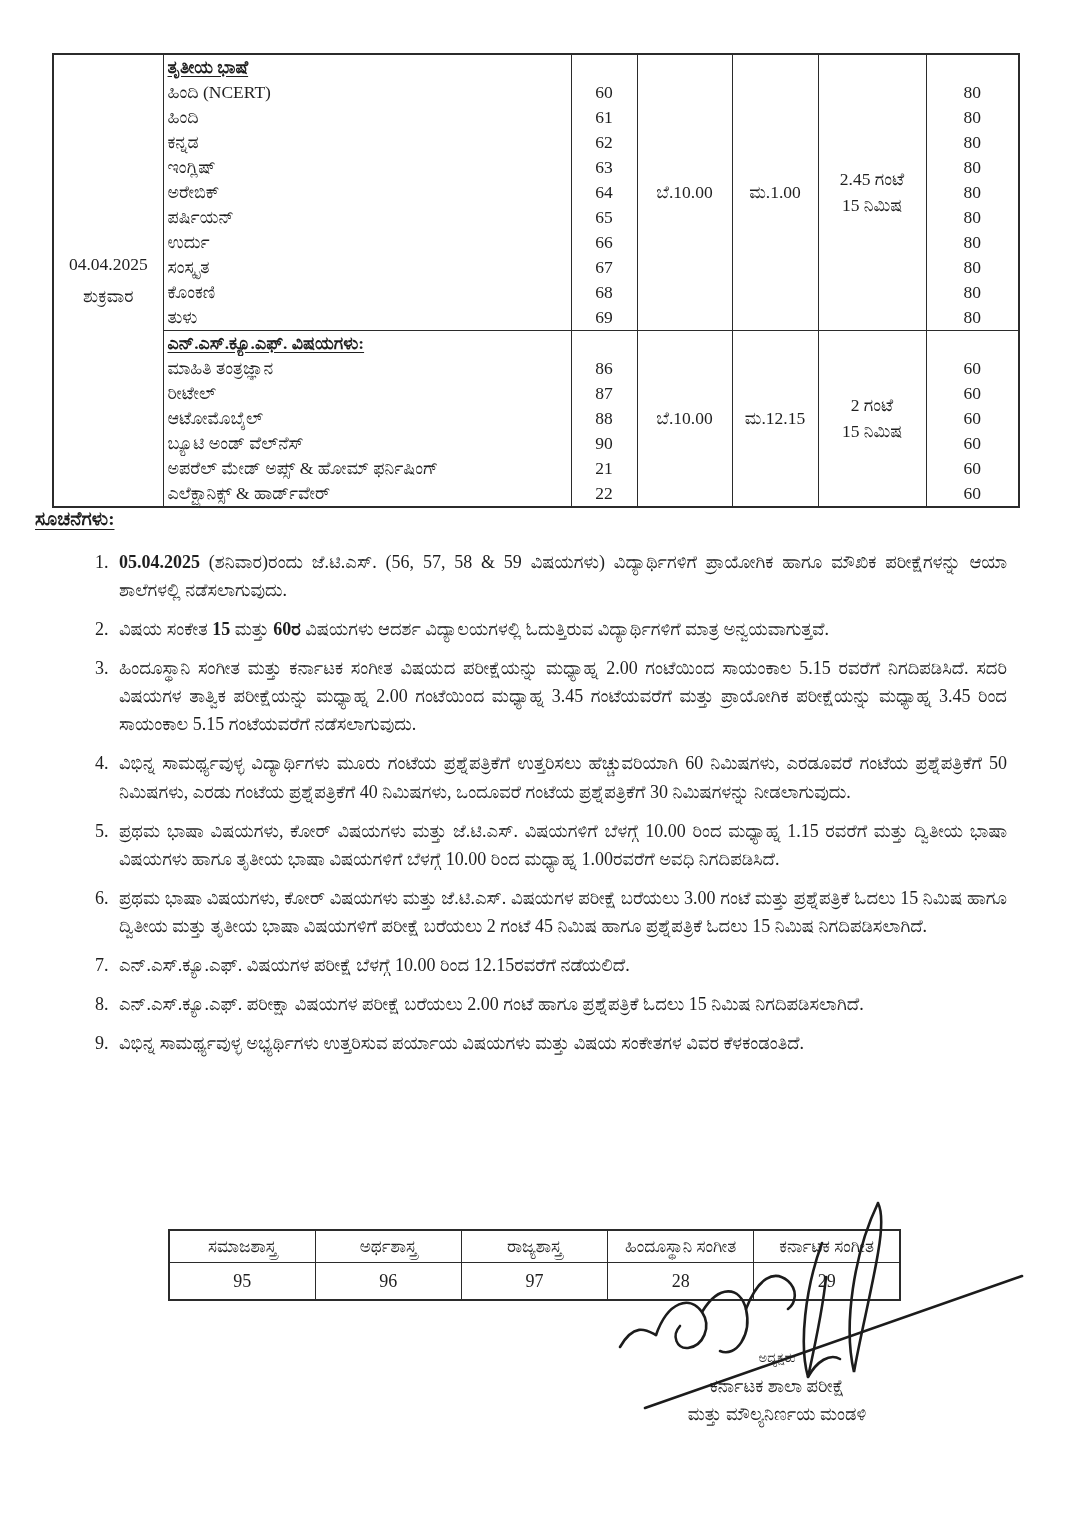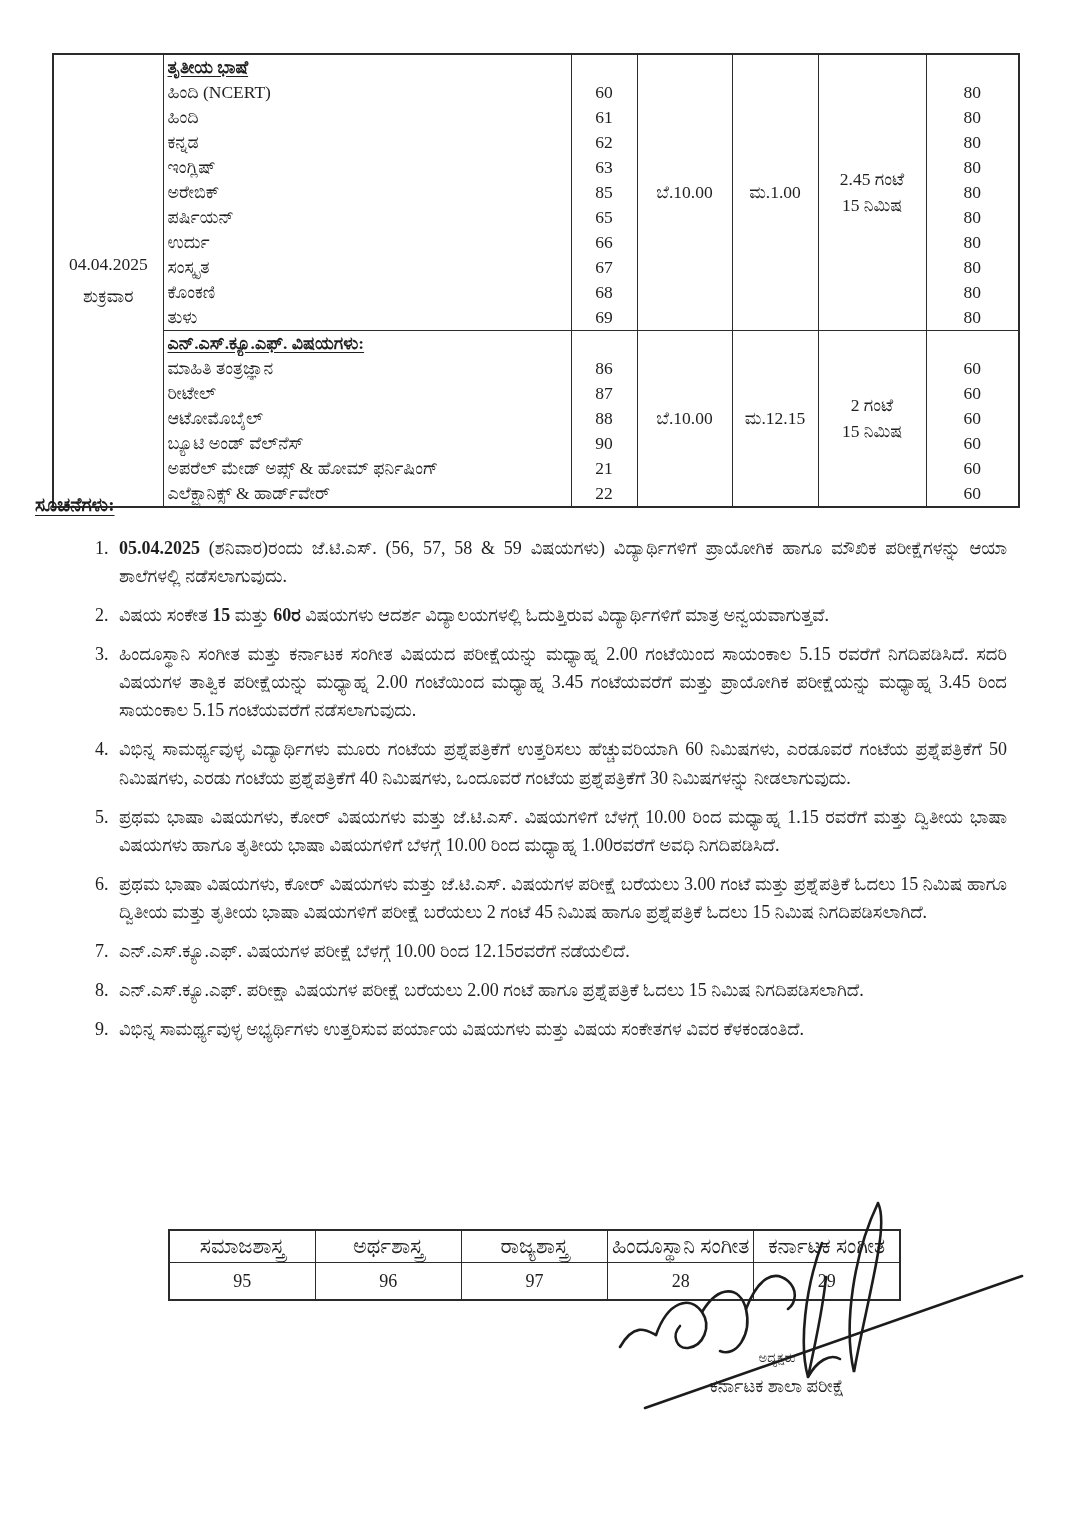--- a/index.html
+++ b/index.html
@@ -41,21 +41,21 @@
   td.section-header {
     padding-left:8px;
     font-weight:bold;
   }
   td.section-header span { text-decoration:underline; text-underline-offset:3px; }
   td.code-cell, td.marks-cell { text-align:center; font-size:17px; }
   td.time-cell, td.duration-cell { text-align:center; font-size:17.5px; }
   td.duration-cell div { line-height:1.45; }
 
   
-  .instructions { position:absolute; left:35px; top:494px; width:980px; }
+  .instructions { position:absolute; left:35px; top:508px; width:980px; }
   .instructions .instr-title {
     font-size:19px; font-weight:bold;
     text-decoration:underline; text-underline-offset:4px;
     margin:0 0 18px 0;
   }
   .instructions ol { margin:8px; padding:0 0 0 70px; }
   .instructions li {
     font-size:18px;
     line-height:1.56;
     text-align:justify;
@@ -70,21 +70,21 @@
     width:733px;
     border-collapse:collapse;
     table-layout:fixed;
     border:2px solid #2b2b2b;
   }
   table.alt td {
     border:1.6px solid #2b2b2b;
     text-align:center;
     vertical-align:middle;
   }
-  table.alt tr.hdr td { height:29px; font-size:21px; }
+  table.alt tr.hdr td { height:29px; font-size:17px; }
   table.alt tr.val td { height:34px; font-size:18px;margin-left:32px; }
 
   
   .sig-svg { position:absolute; left:560px; top:1185px; width:480px; height:280px; pointer-events:none; }
   .sign-block {
     position:absolute; left:612px; top:1344px; width:330px;
     text-align:center;
   }
   .sign-block .s1 { font-size:13px; line-height:28px; }
   .sign-block .s2, .sign-block .s3 { font-size:18px; line-height:28px; }
@@ -135,21 +135,21 @@
           <td class="vline code-cell">62</td>
           <td class="vline marks-cell">80</td>
         </tr>
         <tr>
           <td class="vline subject-name">ಇಂಗ್ಲಿಷ್</td>
           <td class="vline code-cell">63</td>
           <td class="vline marks-cell">80</td>
         </tr>
         <tr>
           <td class="vline subject-name">ಅರೇಬಿಕ್</td>
-          <td class="vline code-cell">85</td>
+          <td class="vline code-cell">64</td>
           <td class="vline marks-cell">80</td>
         </tr>
         <tr>
           <td class="vline subject-name">ಪರ್ಷಿಯನ್</td>
           <td class="vline code-cell">65</td>
           <td class="vline marks-cell">80</td>
         </tr>
         <tr>
           <td class="vline subject-name">ಉರ್ದು</td>
           <td class="vline code-cell">66</td>
@@ -257,15 +257,16 @@
       <path d="M318,18 C294,68 283,140 294,187 C300,152 312,104 318,68 C322,45 323,28 318,18"></path>
       <path d="M262,58 C245,104 239,160 248,192 C255,160 263,124 266,92"></path>
       <path d="M248,192 C257,176 270,168 280,174"></path>
       <path d="M85,223 L462,91"></path>
     </g>
   </svg>
 
   <div class="sign-block">
     <div class="s1">ಅಧ್ಯಕ್ಷರು</div>
     <div class="s2">ಕರ್ನಾಟಕ ಶಾಲಾ ಪರೀಕ್ಷೆ</div>
+    <div class="s3">ಮತ್ತು ಮೌಲ್ಯನಿರ್ಣಯ ಮಂಡಳಿ</div>
   </div>
 
 </div>
 
 </body></html>

